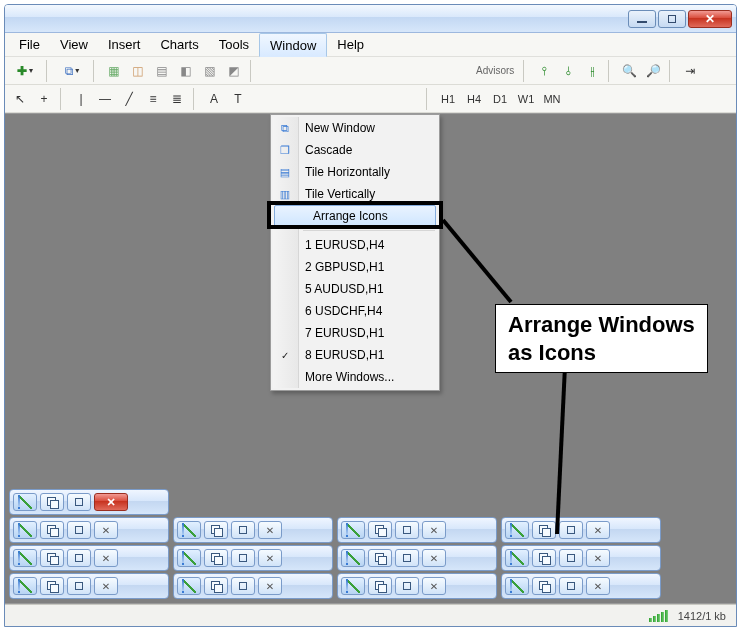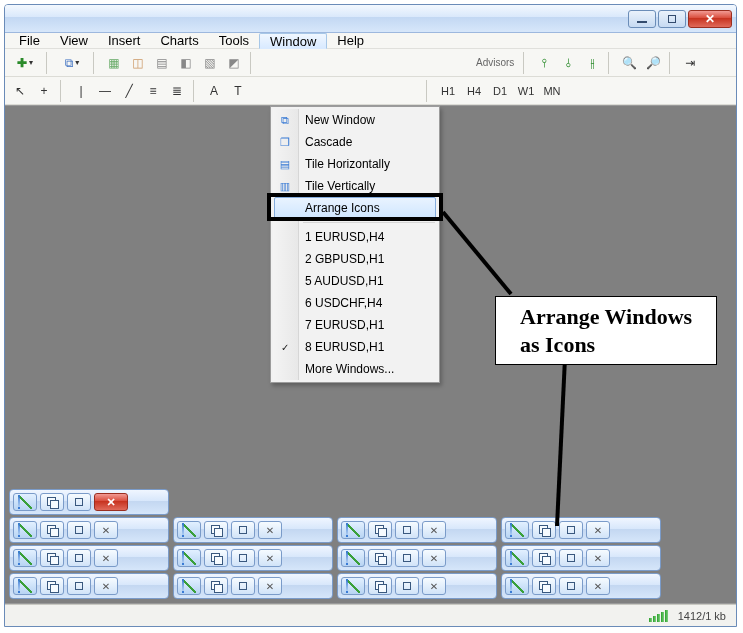--- a/index.html
+++ b/index.html
@@ -54,21 +54,21 @@
     border-color: #9a2e20;
     color: #fff;
     font-weight: bold;
     font-size: 12px;
   }
   .titlebar .btn .sq { width:8px;height:8px;border:1px solid #334b6e;background:transparent; }
   .titlebar .btn .min { width:10px;height:2px;background:#334b6e;margin-top:6px; }
 
   
   .menubar {
-    height: 16px;
+    height: 24px;
     background: #f7f7f4;
     display: flex;
     align-items: stretch;
     padding: 0 4px;
     font-size: 13px;
     border-bottom: 1px solid #e0e0dc;
     position: relative;
     z-index: 50;
   }
   .menubar .mitem {
@@ -143,30 +143,30 @@
     padding-left: 32px;
     cursor:default;
   }
   .dditem.sep { height:1px; background:#d6d6d6; margin:3px 2px 3px 30px; padding:0; }
   .dditem .ico { position:absolute;left:4px;top:3px;width:16px;height:16px;display:flex;align-items:center;justify-content:center;font-size:11px; }
   .dditem.highlight {
     background: linear-gradient(to bottom,#e9f3ff,#cfe6ff);
     border:1px solid #84acdd;
     border-radius:2px;
     margin:0 1px;
-    padding-left:30px;
+    padding-left:38px;
   }
   .dditem .chk { position:absolute;left:8px;top:6px;font-size:10px;color:#222; }
   .callout-box {
     position:absolute;
     left:490px; top:190px;
     background:#fff;
     border:1px solid #000;
-    padding:6px 24px;
-    font-family: Liberation Serif, serif;
+    padding:6px 12px;
+    font-family: Liberation Sans, sans-serif;
     font-size:22px;
     font-weight:bold;
     color:#000;
     line-height:1.25;
     white-space:pre-line;
     z-index:70;
   }
   svg.annotation { position:absolute; left:0; top:0; pointer-events:none; z-index:65; }
 
   

